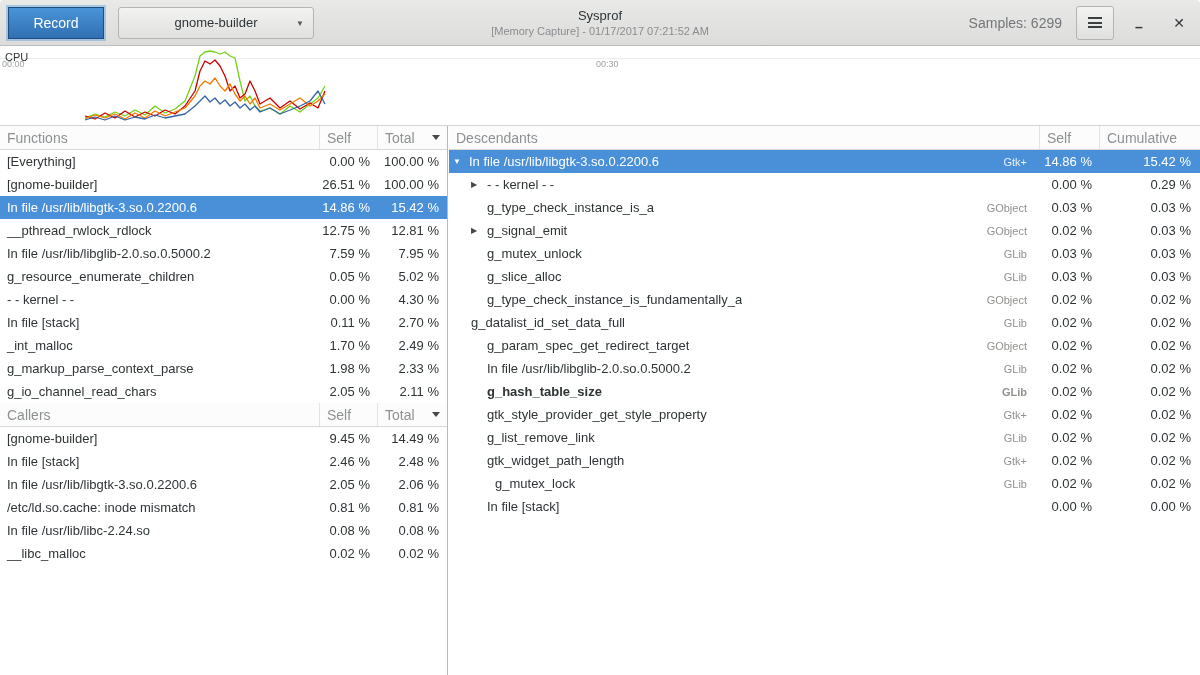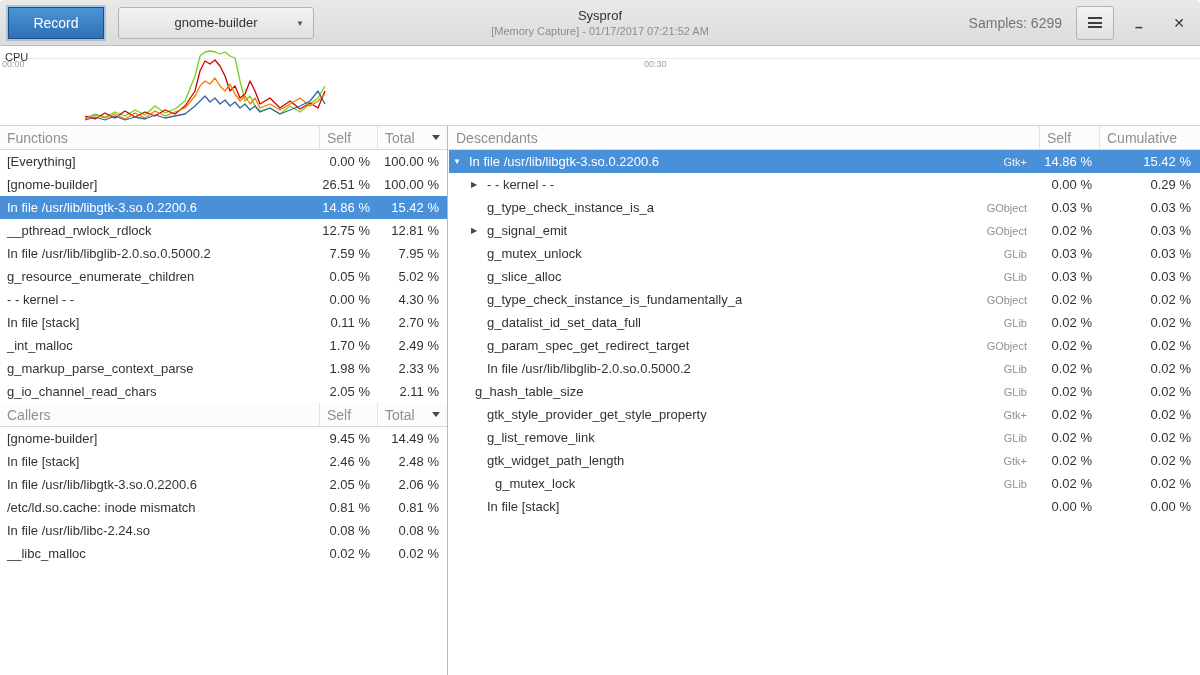--- a/index.html
+++ b/index.html
@@ -41,21 +41,21 @@
     width:30px; height:34px; background:none; border:none; font-size:14px; color:#33393c;
     display:flex; align-items:center; justify-content:center; cursor:pointer;
   }
   .win-btn.min span { position:relative; top:4px; font-weight:bold; }
 
   
   .graph { position:absolute; top:46px; left:0; width:1200px; height:80px; background:#fff; border-bottom:1px solid #d3d3d1; }
   .graph svg { position:absolute; left:0; top:0; }
   .cpu-label { position:absolute; top:5px; left:5px; font-size:11px; color:#2e3436; }
   .t0  { position:absolute; top:13px; left:2px;  font-size:9px; color:#a0a09e; }
-  .t30 { position:absolute; top:13px; left:596px; font-size:9px; color:#a0a09e;margin-left:48px; }
+  .t30 { position:absolute; top:13px; left:596px; font-size:9px; color:#a0a09e; }
   .ruler { position:absolute; top:12px; left:0; width:1200px; border-top:1px solid #ececea; }
 
   
   .left-panel  { position:absolute; top:126px; left:0; width:448px; bottom:0; background:#fff; border-right:1px solid #b9b9b7; }
   .right-panel { position:absolute; top:126px; left:449px; right:0; bottom:0; background:#fff; }
 
   
   .thead { display:flex; height:24px; background:#fcfcfc; border-bottom:1px solid #d8d8d6; }
   .hcell { display:flex; align-items:center; padding:0 7px; font-size:14px; color:#8d9193;
            border-right:1px solid #e3e3e1; overflow:hidden; white-space:nowrap; cursor:pointer; }
@@ -322,21 +322,21 @@
         <div class="trow drow">
           <div class="cell cname tree" style="padding-left: 22px; text-align: center;">
             <span class="exp"></span>
             <span class="dname">g_type_check_instance_is_fundamentally_a</span>
             <span class="cat">GObject</span>
           </div>
           <div class="cell num self-s">0.02 %</div>
           <div class="cell num cum">0.02 %</div>
         </div>
         <div class="trow drow">
-          <div class="cell cname tree" style="padding-left: 22px; text-align: center;">
+          <div class="cell cname tree" style="padding-left: 6px; text-align: center;">
             <span class="exp"></span>
             <span class="dname">g_datalist_id_set_data_full</span>
             <span class="cat">GLib</span>
           </div>
           <div class="cell num self-s">0.02 %</div>
           <div class="cell num cum">0.02 %</div>
         </div>
         <div class="trow drow">
           <div class="cell cname tree" style="padding-left: 22px;">
             <span class="exp"></span>
@@ -349,21 +349,21 @@
         <div class="trow drow">
           <div class="cell cname tree" style="padding-left: 22px;">
             <span class="exp"></span>
             <span class="dname">In file /usr/lib/libglib-2.0.so.0.5000.2</span>
             <span class="cat">GLib</span>
           </div>
           <div class="cell num self-s">0.02 %</div>
           <div class="cell num cum">0.02 %</div>
         </div>
         <div class="trow drow">
-          <div class="cell cname tree" style="padding-left: 10px;">
+          <div class="cell cname tree" style="padding-left: 22px; font-weight: bold;">
             <span class="exp"></span>
             <span class="dname">g_hash_table_size</span>
             <span class="cat">GLib</span>
           </div>
           <div class="cell num self-s">0.02 %</div>
           <div class="cell num cum">0.02 %</div>
         </div>
         <div class="trow drow">
           <div class="cell cname tree" style="padding-left: 22px;">
             <span class="exp"></span>

